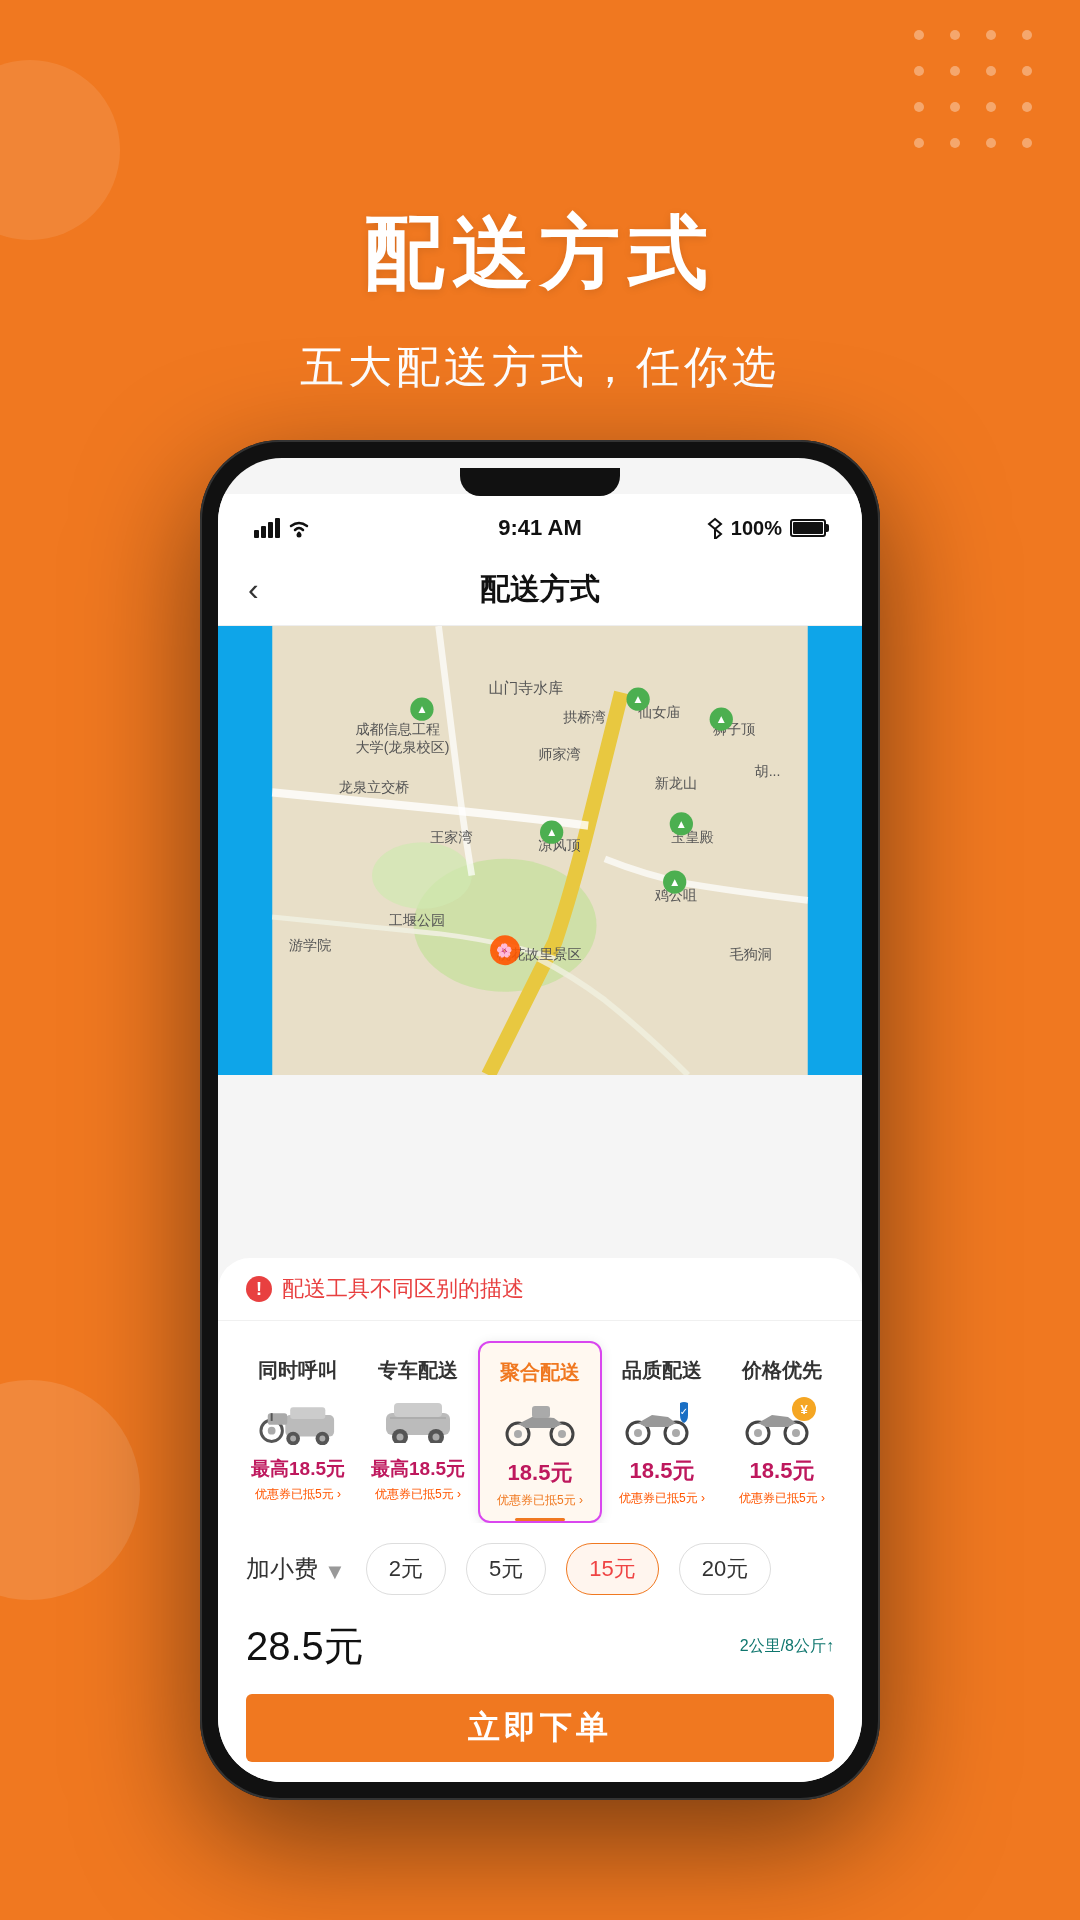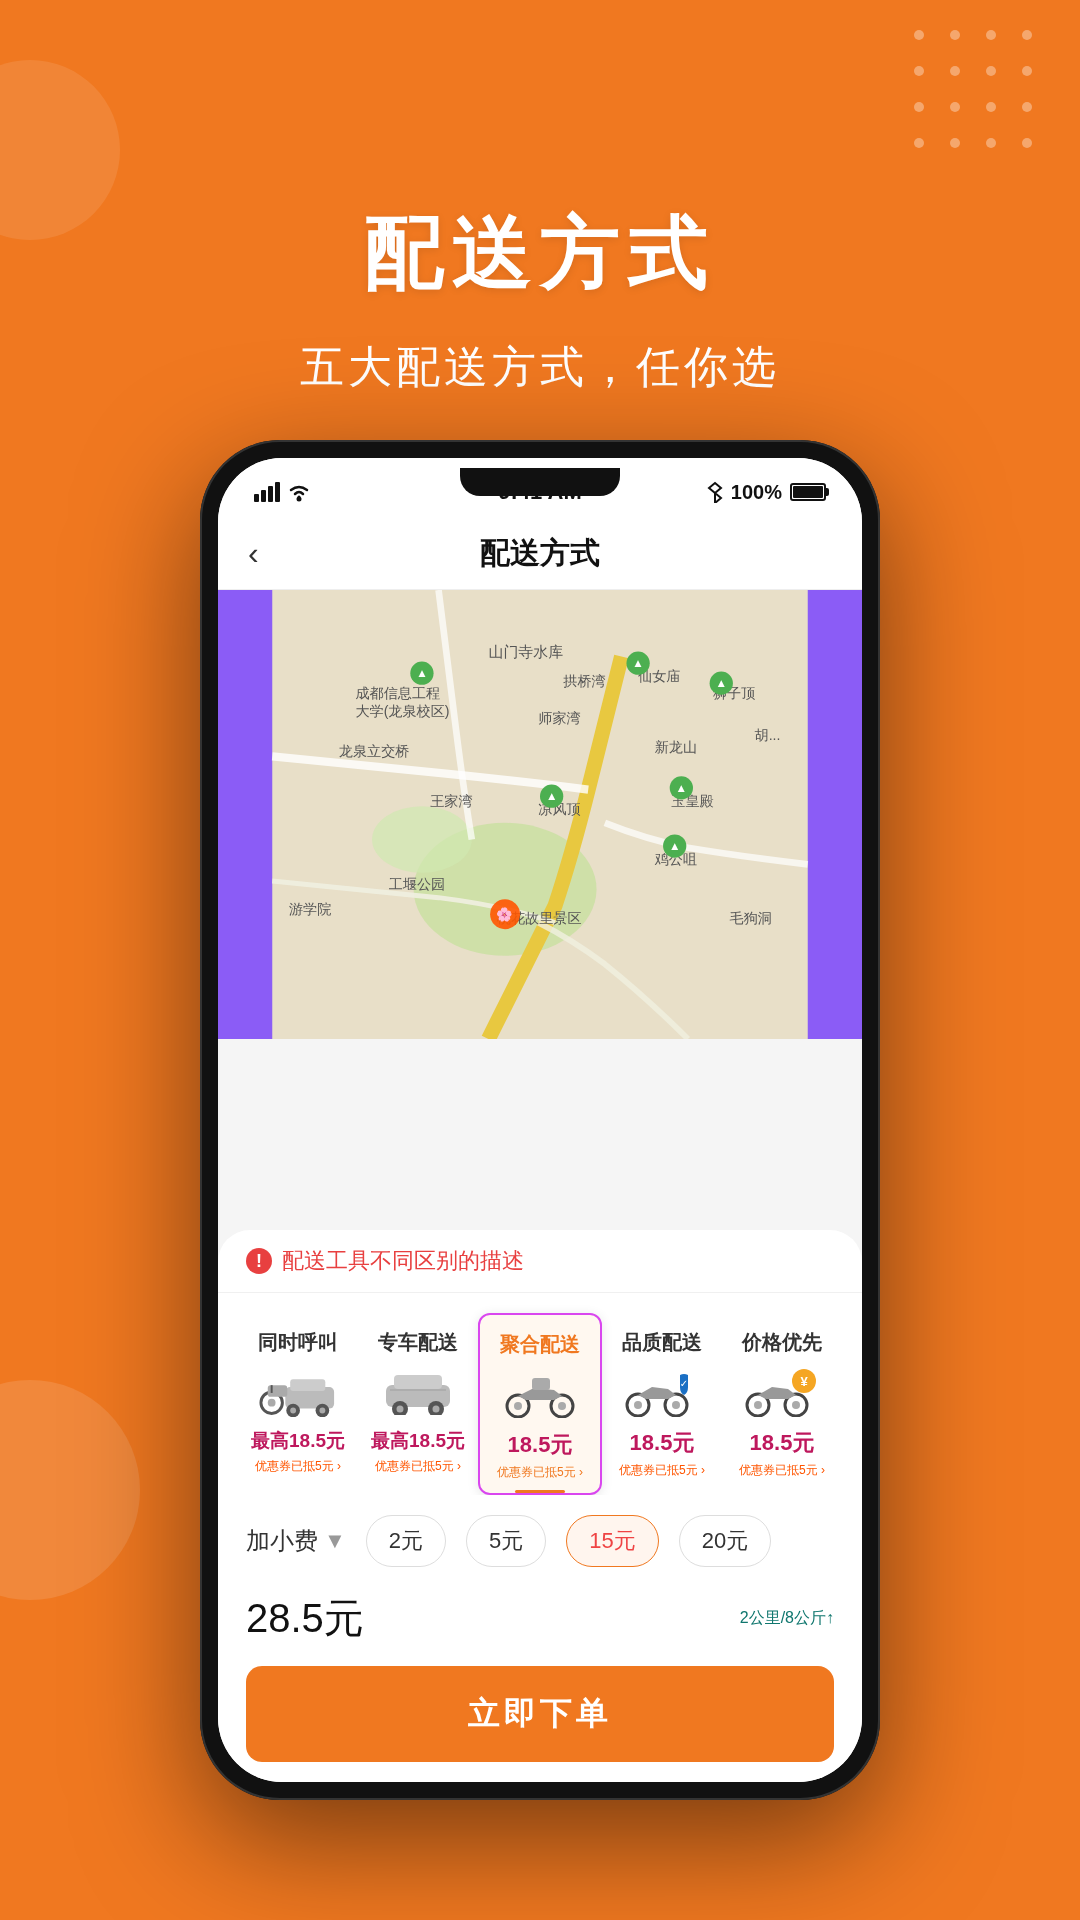--- a/index.html
+++ b/index.html
@@ -120,20 +120,21 @@
     .status-bar {
       display: flex;
       justify-content: space-between;
       align-items: center;
       padding: 16px 36px 8px;
       background: #fff;
       font-size: 22px;
       font-weight: 600;
       color: #111;
       height: 60px;
+      margin-top: 36px;
     }
     .status-time {
       position: absolute;
       left: 50%;
       transform: translateX(-50%);
       font-size: 22px;
       font-weight: 600;
       color: #111;
     }
     .status-left {
@@ -167,21 +168,21 @@
       left: 50%;
       transform: translateX(-50%);
       font-size: 30px;
       font-weight: 600;
       color: #111;
     }
 
     
     .map-area {
       height: 449px;
-      background: #8b5cf6;
+      background: #0ea5e9;
       position: relative;
       overflow: hidden;
     }
 
     
     .map-svg {
       width: 100%;
       height: 100%;
     }
 
@@ -283,21 +284,21 @@
     .add-fee-row {
       display: flex;
       align-items: center;
       padding: 20px 28px;
       gap: 20px;
     }
     .add-fee-label {
       font-size: 24px;
       color: #333;
       display: flex;
-      align-items: center;
+      align-items: flex-end;
       gap: 6px;
     }
     .fee-option {
       padding: 10px 22px;
       border: 1px solid #ddd;
       border-radius: 30px;
       font-size: 22px;
       color: #333;
     }
     .fee-option.active {
@@ -324,22 +325,22 @@
     }
 
     
     .order-button {
       margin: 0 28px;
       background: #F07820;
       color: #fff;
       font-size: 32px;
       font-weight: 600;
       text-align: center;
-      padding: 26px;
-      border-radius: 16px;
+      padding: 12px;
+      border-radius: 6px;
       letter-spacing: 4px;
     }
 
     
     .signal-bar {
       display: inline-flex;
       align-items: flex-end;
       gap: 2px;
     }
     .signal-bar span {

